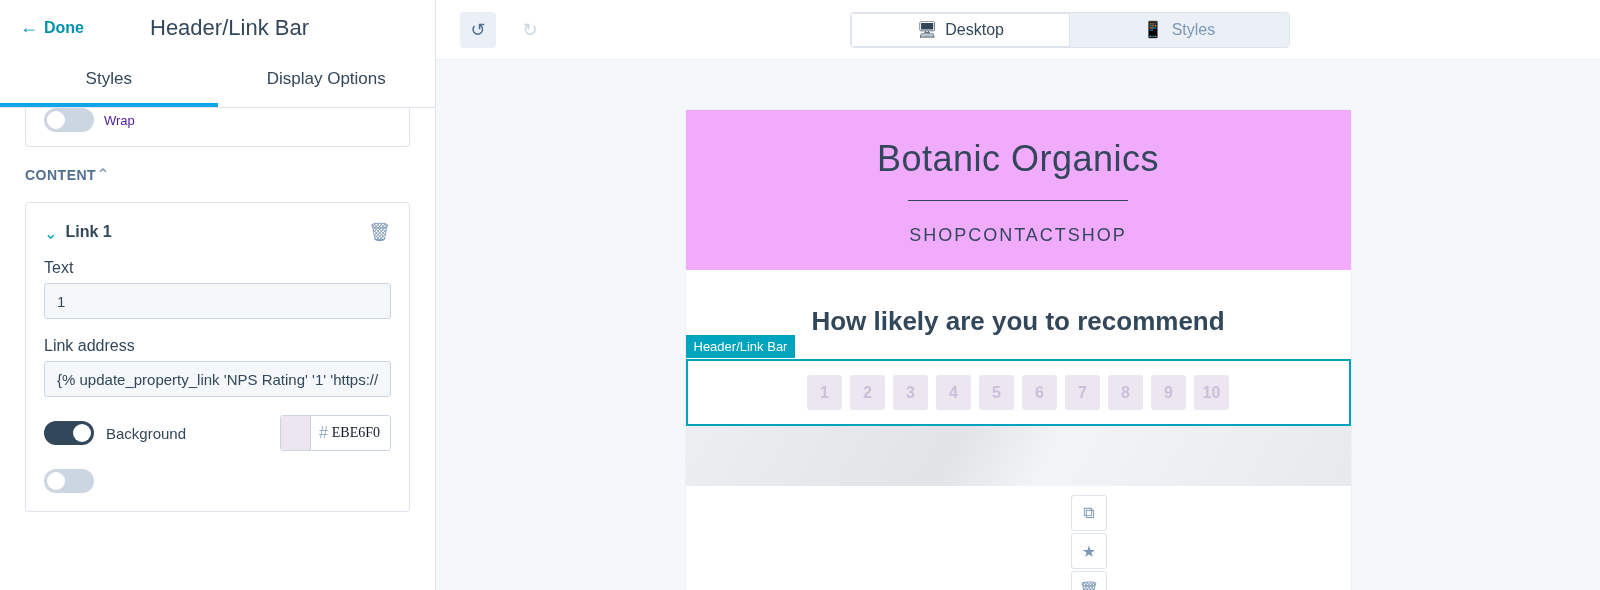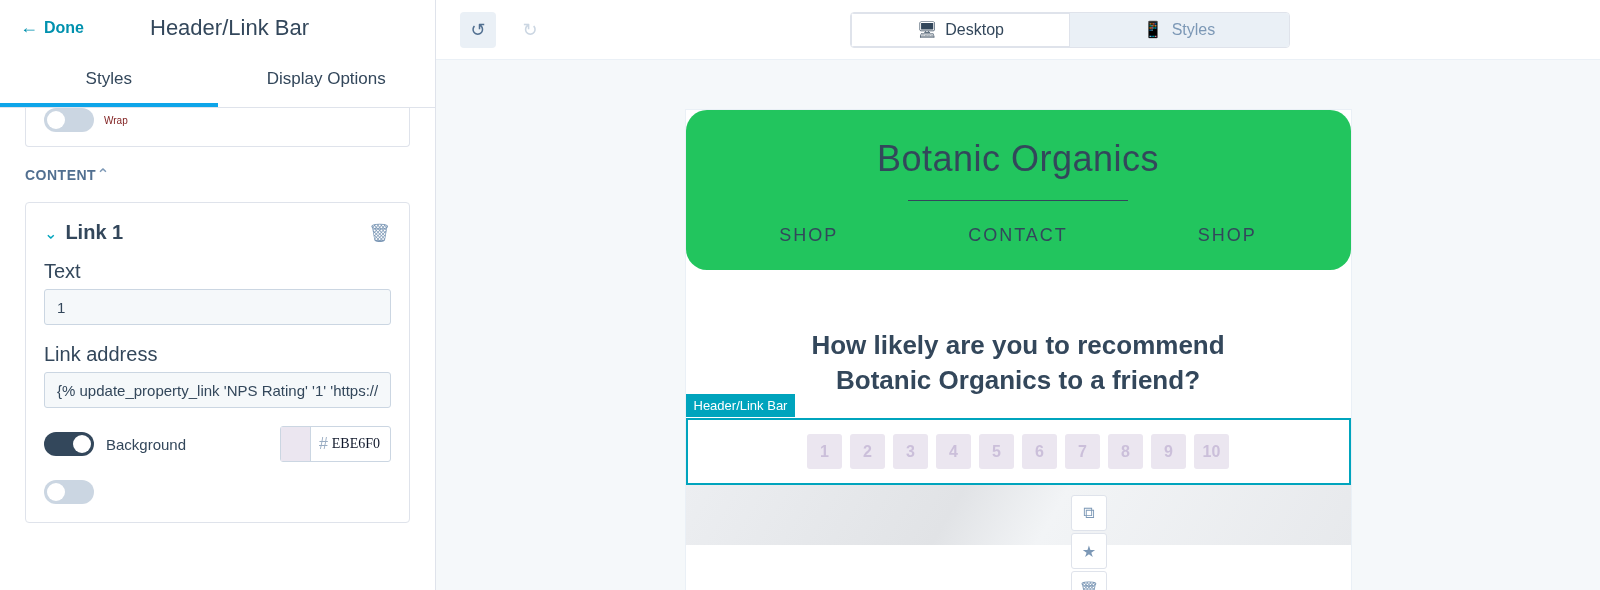--- a/index.html
+++ b/index.html
@@ -9,29 +9,29 @@
   .left { width:436px; border-right:1px solid #dfe3eb; display:flex; flex-direction:column; }
   .left-header { display:flex; align-items:center; height:55px; padding:0 20px; }
   .done { display:flex; align-items:center; gap:6px; color:#0091ae; font-weight:600; font-size:16px; cursor:pointer; }
   .done .arrow { font-size:18px; }
   .panel-title { flex:1; text-align:center; font-size:22px; color:#33475b; font-weight:500; padding-right:40px; }
   .tabs { display:flex; border-bottom:1px solid #dfe3eb; }
   .tab { flex:1; text-align:center; padding:14px 0; font-size:17px; color:#33475b; cursor:pointer; }
   .tab.active { border-bottom:4px solid #0ea5e9; font-weight:400; }
   .scroll { flex:1; overflow:hidden; padding:0 25px 20px; }
   .wrap-row { border:1px solid #dfe3eb; border-top:none; border-radius:0 0 4px 4px; padding:0 18px 14px; margin-bottom:18px; display:flex; align-items:center; gap:10px; }
-  .wrap-row .lbl { font-size:10px; color:#7f1d1d; }
+  .wrap-row .lbl { font-size:13px; color:#4c1d95; }
   .section-head { display:flex; align-items:center; font-size:14px; letter-spacing:0.5px; margin:10px 0 18px; }
   .section-head .title { color:#516f90; font-weight:600; }
   .chev { color:#7c98b6; font-size:16px; }
   .card { border:1px solid #dfe3eb; border-radius:4px; padding:18px; }
   .link-head { display:flex; align-items:center; gap:8px; margin-bottom:16px; }
-  .link-head .name { font-weight:600; font-size:20px; flex:1; color:#33475b; }
+  .link-head .name { font-weight:600; font-size:16px; flex:1; color:#33475b; }
   .trash { color:#7c98b6; font-size:18px; cursor:pointer; }
-  .field-lbl { font-size:20px; color:#33475b; margin-bottom:6px; display:block; }
+  .field-lbl { font-size:16px; color:#33475b; margin-bottom:6px; display:block; }
   .txt { width:100%; border:1px solid #cbd6e2; border-radius:3px; height:36px; padding:0 12px; font-size:15px; color:#33475b; background:#f5f8fa; }
   .gap { height:18px; }
   .row { display:flex; align-items:center; gap:12px; }
   .row .label { font-size:15px; color:#33475b; flex:1; }
   .color-box { display:flex; align-items:center; border:1px solid #cbd6e2; border-radius:3px; height:36px; }
   .swatch { width:30px; height:100%; background:#EBE6F0; border-right:1px solid #cbd6e2; }
   .hash { padding:0 4px 0 8px; font-style:italic; color:#99acc2; }
   .color-val { padding-right:10px; font-family:Liberation Serif, serif; font-size:14px; color:#0f172a; }
   
   .toggle { width:50px; height:24px; border-radius:14px; position:relative; cursor:pointer; }
@@ -46,26 +46,26 @@
   .iconbtn { width:36px; height:36px; border-radius:4px; display:flex; align-items:center; justify-content:center; font-size:18px; cursor:pointer; }
   .iconbtn.undo { background:#eaf0f6; color:#516f90; }
   .iconbtn.redo { background:transparent; color:#cbd6e2; }
   .device-seg { display:flex; margin-left:auto; margin-right:auto; border:1px solid #dfe3eb; border-radius:4px; overflow:hidden; width:440px; height:36px; }
   .seg { flex:1; display:flex; align-items:center; justify-content:center; gap:8px; font-size:16px; cursor:pointer; }
   .seg.active { background:#fff; box-shadow:0 0 0 1px #dfe3eb inset; font-weight:500; color:#33475b; }
   .seg.inactive { background:#eaf0f6; color:#7c98b6; }
   .preview-btn { border:1px solid #cbd6e2; border-radius:4px; height:40px; padding:0 20px; font-size:16px; background:#fff; color:#33475b; cursor:pointer; }
   .canvas-wrap { flex:1; background:#f5f8fa; padding-top:50px; display:flex; justify-content:center; overflow:hidden; position:relative; }
   .email { width:665px; background:#fff; box-shadow:0 0 0 1px #eaf0f6; }
-  .hero { background:#22c55e; padding:28px 20px 24px; text-align:center;border-radius:21px; }
+  .hero { background:#f0abfc; padding:28px 20px 24px; text-align:center; }
   .brand { font-size:36px; font-weight:300; color:#33475b; margin-bottom:20px; letter-spacing:0.5px; }
   .rule { width:220px; height:0; border-top:1px solid #33475b; margin:0 auto 24px; }
-  .nav { display:flex; justify-content:center; gap:130px; }
+  .nav { display:flex; justify-content:center; }
   .nav a { font-size:18px; letter-spacing:2px; color:#33475b; text-decoration:none; }
-  .body-sec { padding:58px 40px 20px; text-align:center; }
+  .body-sec { padding:34px 40px 20px; text-align:center; }
   .question { font-size:26px; font-weight:600; line-height:1.35; color:#33475b; }
   .block-wrap { position:relative; }
   .block-label { position:absolute; top:-24px; left:0; background:#00a4bd; color:#fff; font-size:13px; padding:4px 8px; }
   .linkbar { border:2px solid #00a4bd; padding:14px 12px; display:flex; gap:8px; justify-content:center; }
   .nps { width:35px; height:35px; border-radius:3px; background:#ebe6f0; color:#cbbfda; font-weight:600; font-size:16px; display:flex; align-items:center; justify-content:center; }
   .tool-col { position:absolute; left:635px; top:435px; display:flex; flex-direction:column; gap:2px; }
   .tbtn { width:36px; height:36px; background:#fff; border:1px solid #dfe3eb; border-radius:3px; display:flex; align-items:center; justify-content:center; color:#7c98b6; font-size:16px; cursor:pointer; }
   .img-sec { height:60px; background:linear-gradient(120deg,#eceef1, #e1e3e6 40%, #f2f4f6 55%, #e7e9ec); }
 </style>
 </head>
@@ -173,21 +173,20 @@
           <div class="rule"></div>
           <div class="nav">
             <a>SHOP</a>
             <a>CONTACT</a>
             <a>SHOP</a>
           </div>
         </div>
         <div class="body-sec">
           <div class="question">
             <span>How likely are you to recommend</span><br>
-            <span>Botanic Organics to a friend?</span>
           </div>
         </div>
         <div class="block-wrap">
           <div class="block-label">Header/Link Bar</div>
           <div class="linkbar">
             <div class="nps">1</div>
             <div class="nps">2</div>
             <div class="nps">3</div>
             <div class="nps">4</div>
             <div class="nps">5</div>

